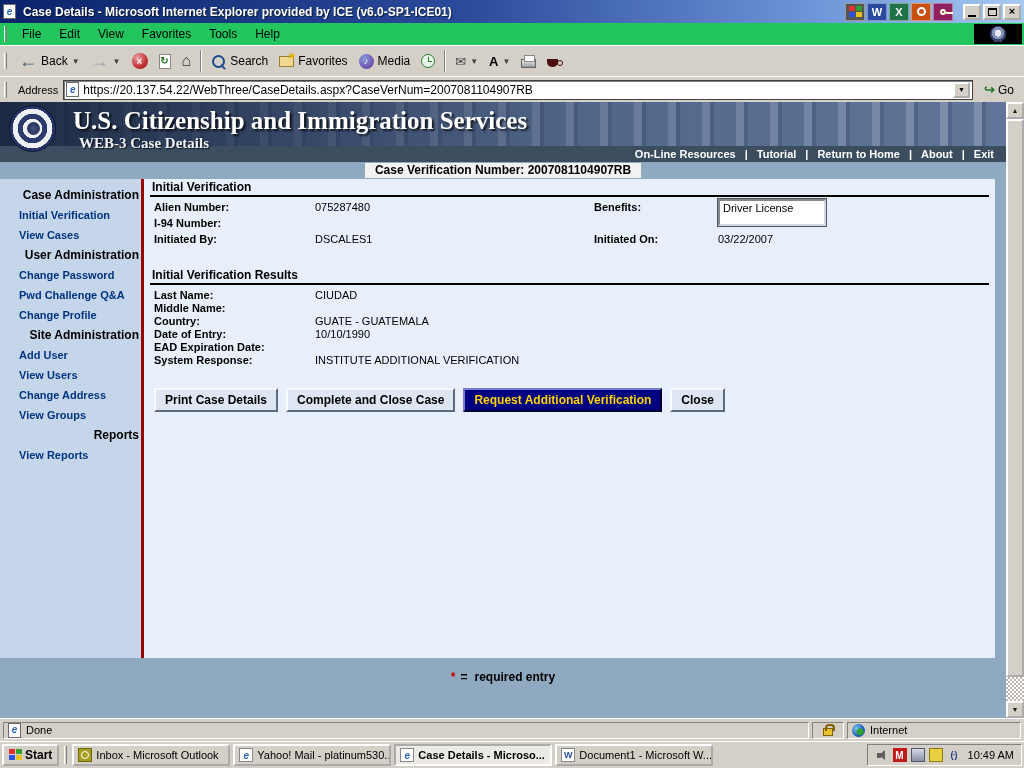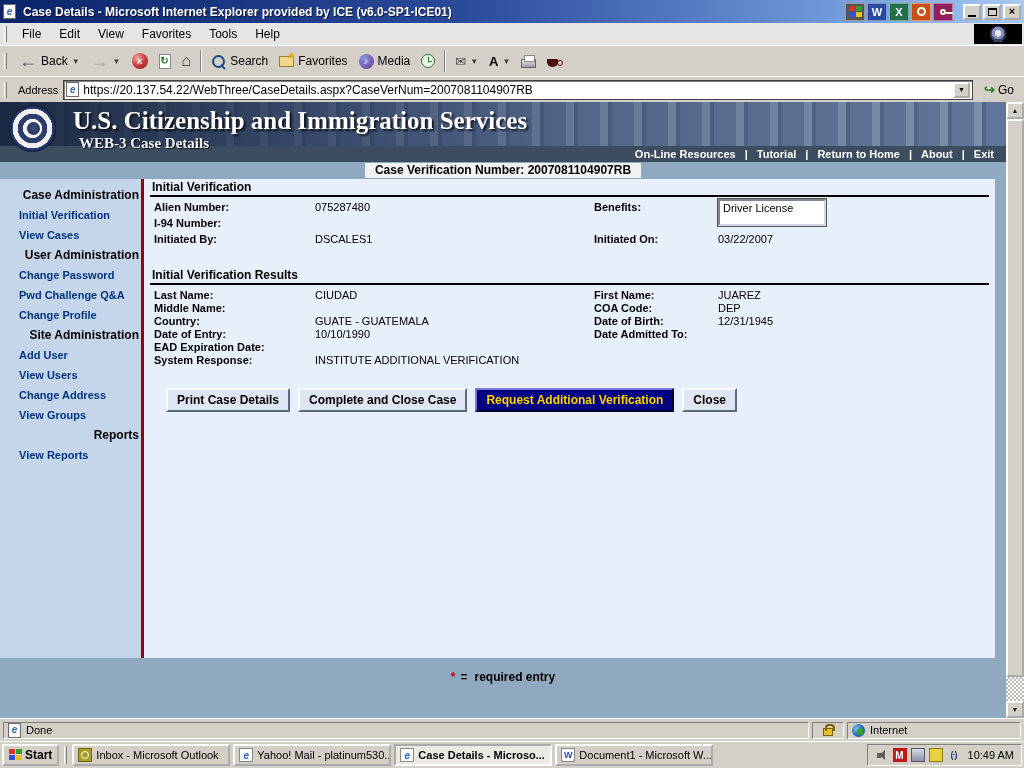--- a/index.html
+++ b/index.html
@@ -29,21 +29,21 @@
   .oico.key i { width:6px; height:6px; border:2px solid #ffd; border-radius:50%; display:block; position:relative; }
   .oico.key i::after { content:""; position:absolute; left:4px; top:1px; width:7px; height:2px; background:#ffd; }
   .win-btns { display:flex; gap:2px; }
   .win-btn { width:18px; height:16px; background:#d4d0c8; border:2px outset #fff;
     display:flex; align-items:center; justify-content:center; color:#000; }
   .wb-min i { display:block; width:8px; height:2px; background:#000; margin-top:8px; }
   .wb-rest i { display:block; width:9px; height:8px; border:1px solid #000; border-top:2px solid #000; }
   .wb-close { font-weight:bold; font-size:11px; line-height:1; }
 
   
-  .menubar { position:absolute; top:23px; left:0; width:1024px; height:22px; background:#e5e5e5;
+  .menubar { position:absolute; top:23px; left:0; width:1024px; height:22px; background:#22c55e;
     display:flex; align-items:center; padding-left:4px; }
   .grip { width:3px; height:16px; border-left:1px solid #fff; border-right:1px solid #808080; margin-right:6px; flex:none; }
   .menu-item { padding:3px 9px; font-size:12px; }
   .brand-logo { position:absolute; right:2px; top:1px; width:48px; height:20px; background:#000;
     display:flex; align-items:center; justify-content:center; }
   .seal-mini { width:16px; height:16px; border-radius:50%;
     background:radial-gradient(circle at 50% 45%, #e8e8f0 0 28%, #8090b8 29% 52%, #36406a 53% 72%, #c8ccd8 73%); }
 
   
   .toolbar { position:absolute; top:45px; left:0; width:1024px; height:31px; background:#d4d0c8;
@@ -129,21 +129,21 @@
   .fields { display:flex; margin-top:4px; }
   .fgrid-l1 { display:grid; grid-template-columns:165px 1fr; width:440px; row-gap:4px; align-content:start; }
   .fgrid-r1 { display:grid; grid-template-columns:128px 1fr; flex:1; grid-template-rows:32px 16px; align-content:start; }
   .fgrid-l2 { display:grid; grid-template-columns:165px 1fr; width:440px; row-gap:1px; align-content:start; }
   .fgrid-r2 { display:grid; grid-template-columns:128px 1fr; flex:1; row-gap:1px; align-content:start; }
   .flabel { font-weight:bold; padding-left:4px; }
   .fvalue { }
   .listbox { width:108px; height:27px; background:#fff; border:2px inset #cfd8e4; outline:1px solid #555;
     padding:1px 3px; font-size:11px; margin-top:-2px; }
 
-  .btn-row { display:flex; gap:8px; margin-top:22px; margin-left:16px; }
+  .btn-row { display:flex; gap:8px; margin-top:22px; margin-left:4px; }
   .btn { font-weight:bold; font-size:12px; padding:3px 9px; background:#dde6f2; color:#000;
     border-top:2px solid #f8fbff; border-left:2px solid #f8fbff;
     border-right:2px solid #5d6b7c; border-bottom:2px solid #5d6b7c; cursor:pointer; }
   .btn-primary { background:#000080; color:#ffd200;
     border-top:2px solid #7a7ad0; border-left:2px solid #7a7ad0;
     border-right:2px solid #000030; border-bottom:2px solid #000030; }
 
   .footband { height:50px; display:flex; justify-content:center; align-items:flex-start; padding-top:12px;
     font-weight:bold; font-size:12px; }
   .footband .ast { color:#cc0000; margin-right:5px; }
@@ -405,30 +405,20 @@
             <span class="fvalue"></span>
             <span class="flabel">Country:</span>
             <span class="fvalue">GUATE - GUATEMALA</span>
             <span class="flabel">Date of Entry:</span>
             <span class="fvalue">10/10/1990</span>
             <span class="flabel">EAD Expiration Date:</span>
             <span class="fvalue"></span>
             <span class="flabel">System Response:</span>
             <span class="fvalue">INSTITUTE ADDITIONAL VERIFICATION</span>
           </div>
-          <div class="fgrid-r2">
-            <span class="flabel">First Name:</span>
-            <span class="fvalue">JUAREZ</span>
-            <span class="flabel">COA Code:</span>
-            <span class="fvalue">DEP</span>
-            <span class="flabel">Date of Birth:</span>
-            <span class="fvalue">12/31/1945</span>
-            <span class="flabel">Date Admitted To:</span>
-            <span class="fvalue"></span>
-          </div>
         </div>
 
         <div class="btn-row">
           <button class="btn">Print Case Details</button>
           <button class="btn">Complete and Close Case</button>
           <button class="btn btn-primary">Request Additional Verification</button>
           <button class="btn">Close</button>
         </div>
 
       </div>

